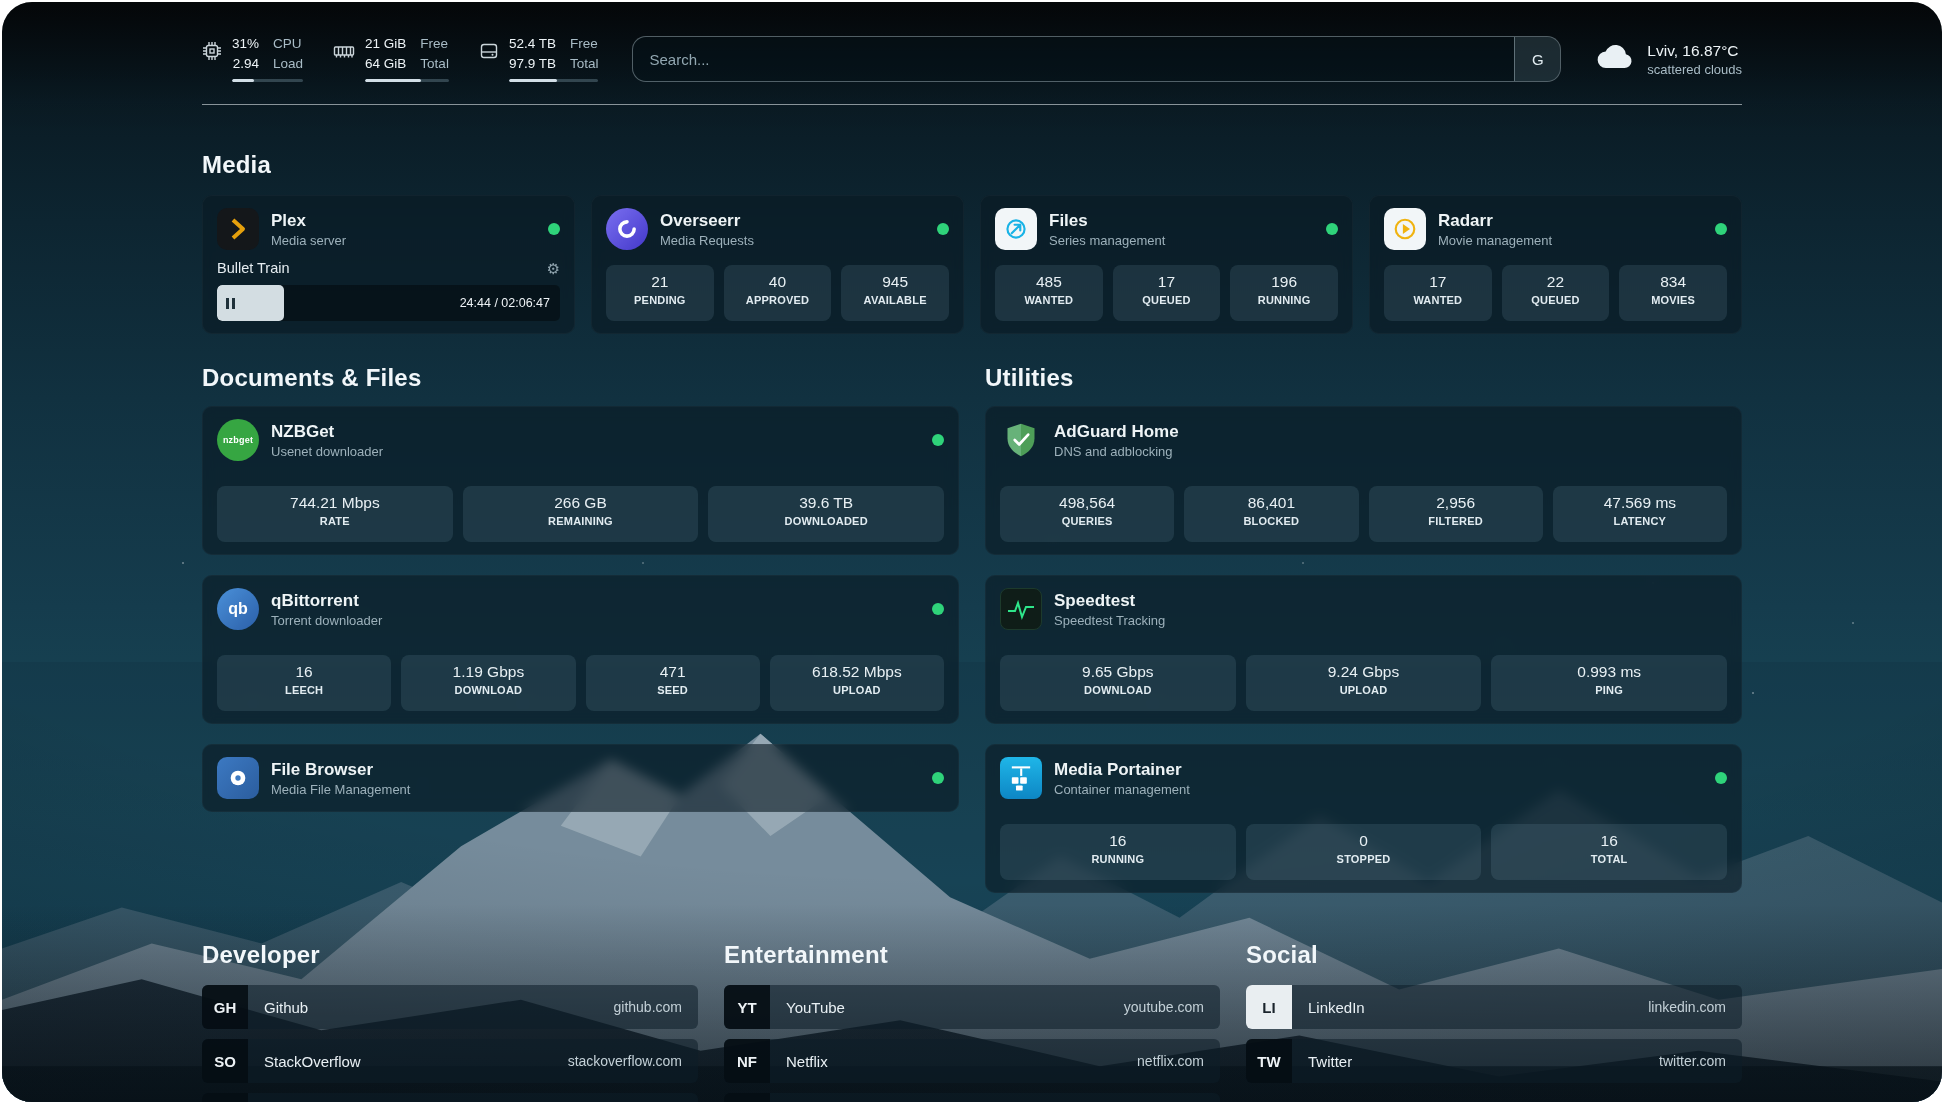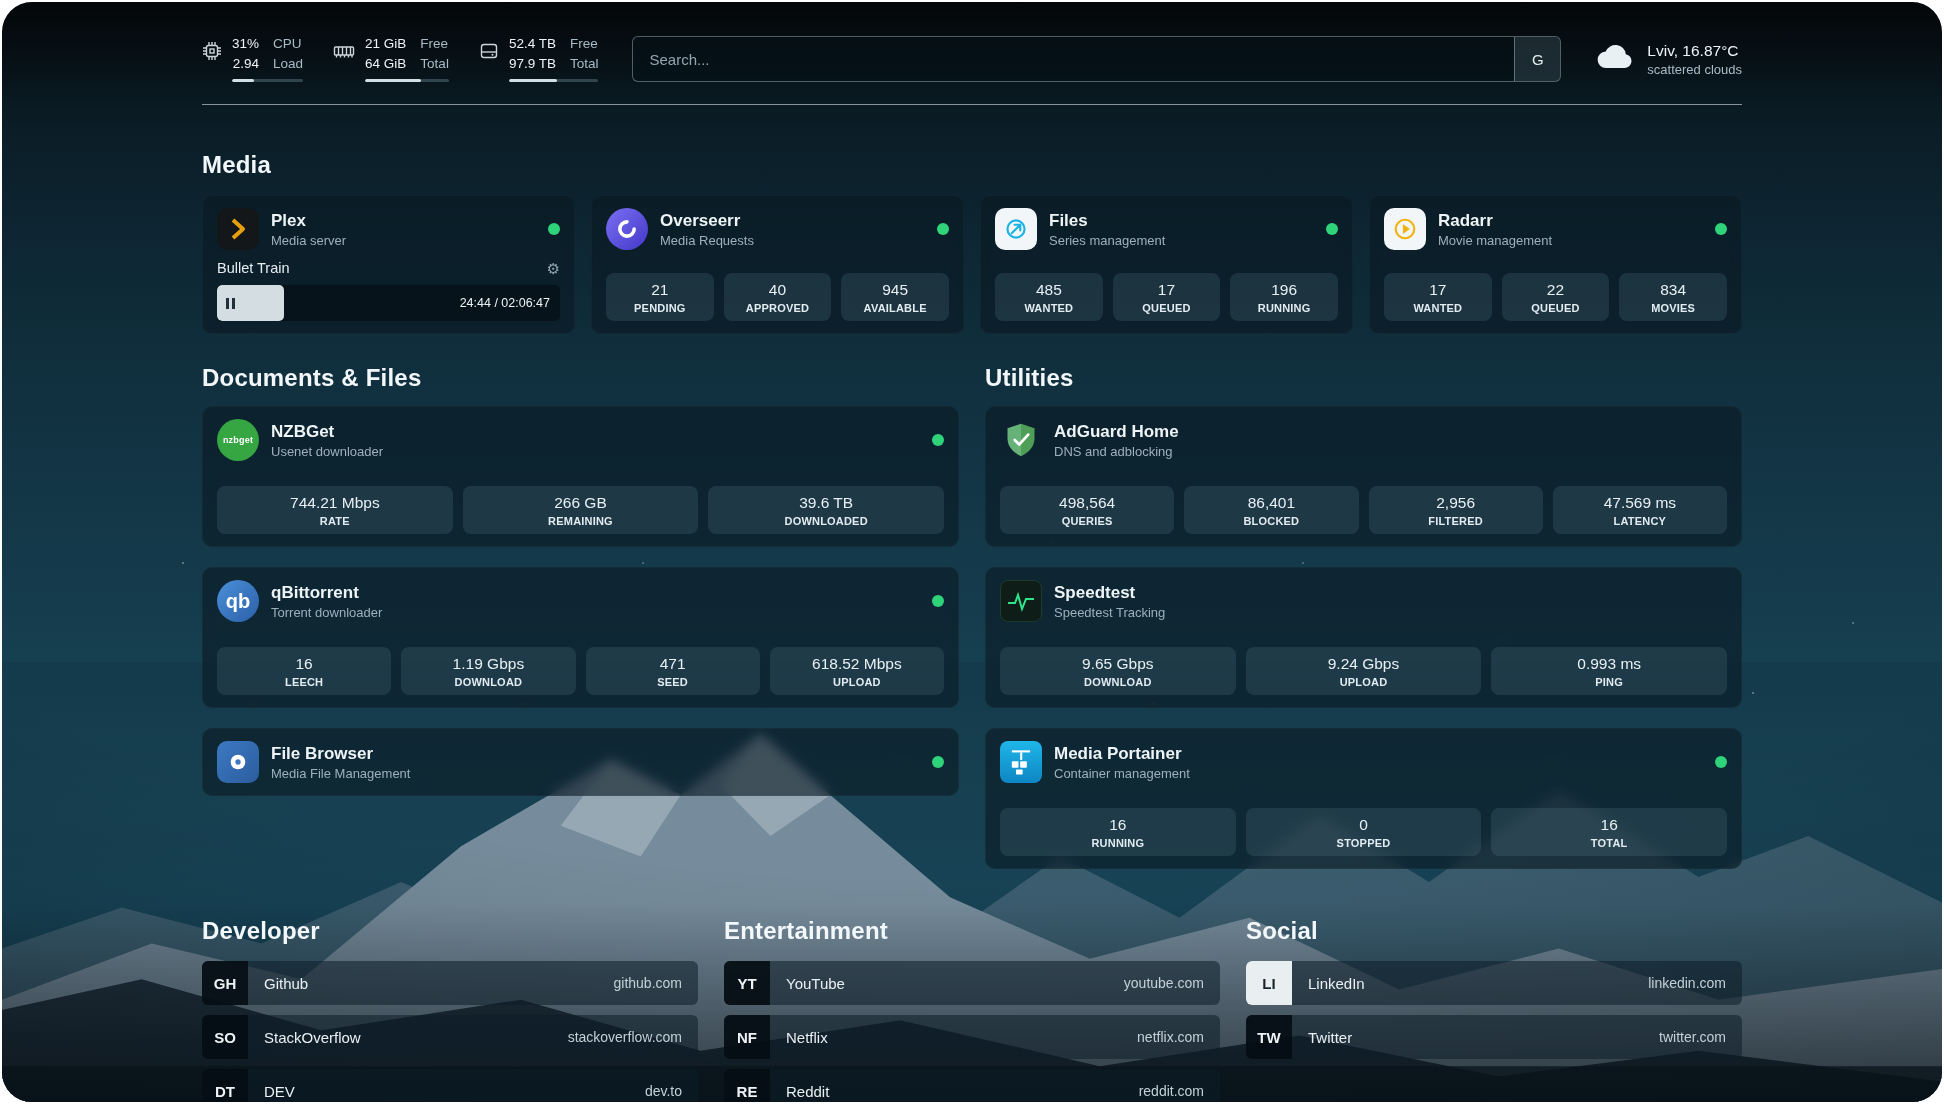--- a/index.html
+++ b/index.html
@@ -28,21 +28,21 @@
   .sys-widget { display:flex; align-items:flex-start; gap:10px; }
   .sys-icon { margin-top:5px; opacity:.92; }
   .sys-cols { display:flex; gap:14px; position:relative; padding-bottom:10px; }
   .sys-col { display:flex; flex-direction:column; gap:3px; font-size:13.5px; line-height:1.2; }
   .sys-col.values { align-items:flex-end; color:#eef4f7; }
   .sys-col.labels { color:#a9bcc6; }
   .sys-bar { position:absolute; left:0; right:0; bottom:0; height:3px; background:rgba(130,160,175,.35); border-radius:2px; overflow:hidden; }
   .sys-bar i { display:block; height:100%; background:#d2dee6; border-radius:2px; }
 
   .search-wrap { flex:1; display:flex; margin:0 34px; }
-  .search-box { flex:1; display:flex; height:46px; border:1px solid rgba(205,225,235,.38); border-radius:6px; background:rgba(5,18,24,.45); overflow:hidden; }
+  .search-box { flex:1; display:flex; height:46px; border:1px solid rgba(205,225,235,.38); border-radius:14px; background:rgba(5,18,24,.45); overflow:hidden; }
   .search-box input { flex:1; background:transparent; border:none; outline:none; color:#e4edf2; font-size:15px; padding:0 16px; font-family:"Liberation Sans", sans-serif; }
   .search-box input::placeholder { color:#92a7b1; }
   .search-engine { width:46px; border-left:1px solid rgba(205,225,235,.38); display:flex; align-items:center; justify-content:center; color:#e2ecf1; background:rgba(135,165,180,.18); font-size:15px; cursor:pointer; }
 
   .weather { display:flex; align-items:center; gap:12px; }
   .weather-texts { display:flex; flex-direction:column; gap:2px; }
   .weather-loc { font-size:15.5px; color:#eef4f7; }
   .weather-cond { font-size:13px; color:#a9bcc6; }
 
   .topbar-divider { margin-top:22px; border-bottom:1px solid rgba(240,248,252,.55); }
@@ -56,21 +56,21 @@
   .card-head { display:flex; align-items:center; gap:12px; }
   .app-icon { width:42px; height:42px; flex:none; display:flex; align-items:center; justify-content:center; border-radius:10px; overflow:hidden; }
   .app-meta { flex:1; min-width:0; }
   .app-name { font-size:17px; font-weight:600; color:#eef4f6; }
   .app-desc { font-size:13px; color:#9db1bb; margin-top:2px; }
   .dot { width:12px; height:12px; border-radius:50%; background:var(--status-online,#2fd37a); flex:none; }
 
   .stats { display:grid; gap:10px; margin-top:auto; padding-top:12px; }
   .stats.c3 { grid-template-columns:repeat(3,1fr); }
   .stats.c4 { grid-template-columns:repeat(4,1fr); }
-  .stat { background:rgba(150,190,210,.13); border-radius:8px; text-align:center; padding:8px 6px 7px; }
+  .stat { background:rgba(150,190,210,.13); border-radius:8px; text-align:center; padding:8px 6px 15px; }
   .stat-value { font-size:15.5px; color:#e8f0f4; }
   .stat-label { font-size:11px; font-weight:700; color:#e2ecf1; margin-top:3px; letter-spacing:.2px; }
 
   
   .plex-track { display:flex; align-items:center; justify-content:space-between; margin-top:10px; font-size:14.5px; color:#e6edf1; }
   .gear { font-size:15px; color:#8fa3ad; cursor:pointer; line-height:1; }
   .plex-player { display:flex; align-items:center; margin-top:9px; }
   .plex-progress { flex:1; height:36px; background:rgba(0,0,0,.38); border-radius:5px; position:relative; overflow:hidden; }
   .plex-fill { height:100%; background:#d3dde2; border-radius:5px; display:flex; align-items:center; }
   .pause { display:inline-flex; gap:3px; padding-left:9px; }
@@ -81,21 +81,21 @@
   .two-col { display:grid; grid-template-columns:1fr 1fr; column-gap:26px; margin-top:30px; }
   .col { display:flex; flex-direction:column; }
   .col .section-title { margin-bottom:14px; }
   .col .card { margin-bottom:20px;gap:13px; }
 
   
   .icon-plex { background:#14171a; }
   .icon-overseerr { border-radius:50%; background:linear-gradient(135deg,#7a6ff0,#4338ca); }
   .icon-sonarr, .icon-radarr { background:#f2f6f8; }
   .icon-nzbget { border-radius:50%; background:#36a642; color:#fff; font-size:9px; font-weight:700; letter-spacing:.2px; }
-  .icon-qbittorrent { border-radius:50%; background:linear-gradient(135deg,#4a90d9,#2b5fa8); color:#fff; font-size:20px; font-weight:700; }
+  .icon-qbittorrent { border-radius:50%; background:linear-gradient(135deg,#4a90d9,#2b5fa8); color:#fff; font-size:16px; font-weight:700; }
   .icon-filebrowser { background:linear-gradient(135deg,#3c79c2,#2b5d9e); }
   .icon-adguard { background:transparent; }
   .icon-speedtest { background:#0f1d18; border:1px solid #1d3a2c; border-radius:8px; }
   .icon-portainer { background:linear-gradient(180deg,#1fb6e8,#0d86c4); border-radius:8px; }
 
   
   .bookmarks { display:grid; grid-template-columns:repeat(3,1fr); gap:26px; margin-top:28px; }
   .bm-col .section-title { margin-bottom:16px; }
   .bm-row { display:flex; align-items:center; height:44px; border-radius:6px; overflow:hidden; background:rgba(12,30,40,.55); margin-bottom:10px; cursor:pointer; }
   .bm-tile { width:46px; height:100%; background:rgba(5,13,18,.88); color:#edf2f5; font-weight:700; font-size:15px; display:flex; align-items:center; justify-content:center; flex:none; }

